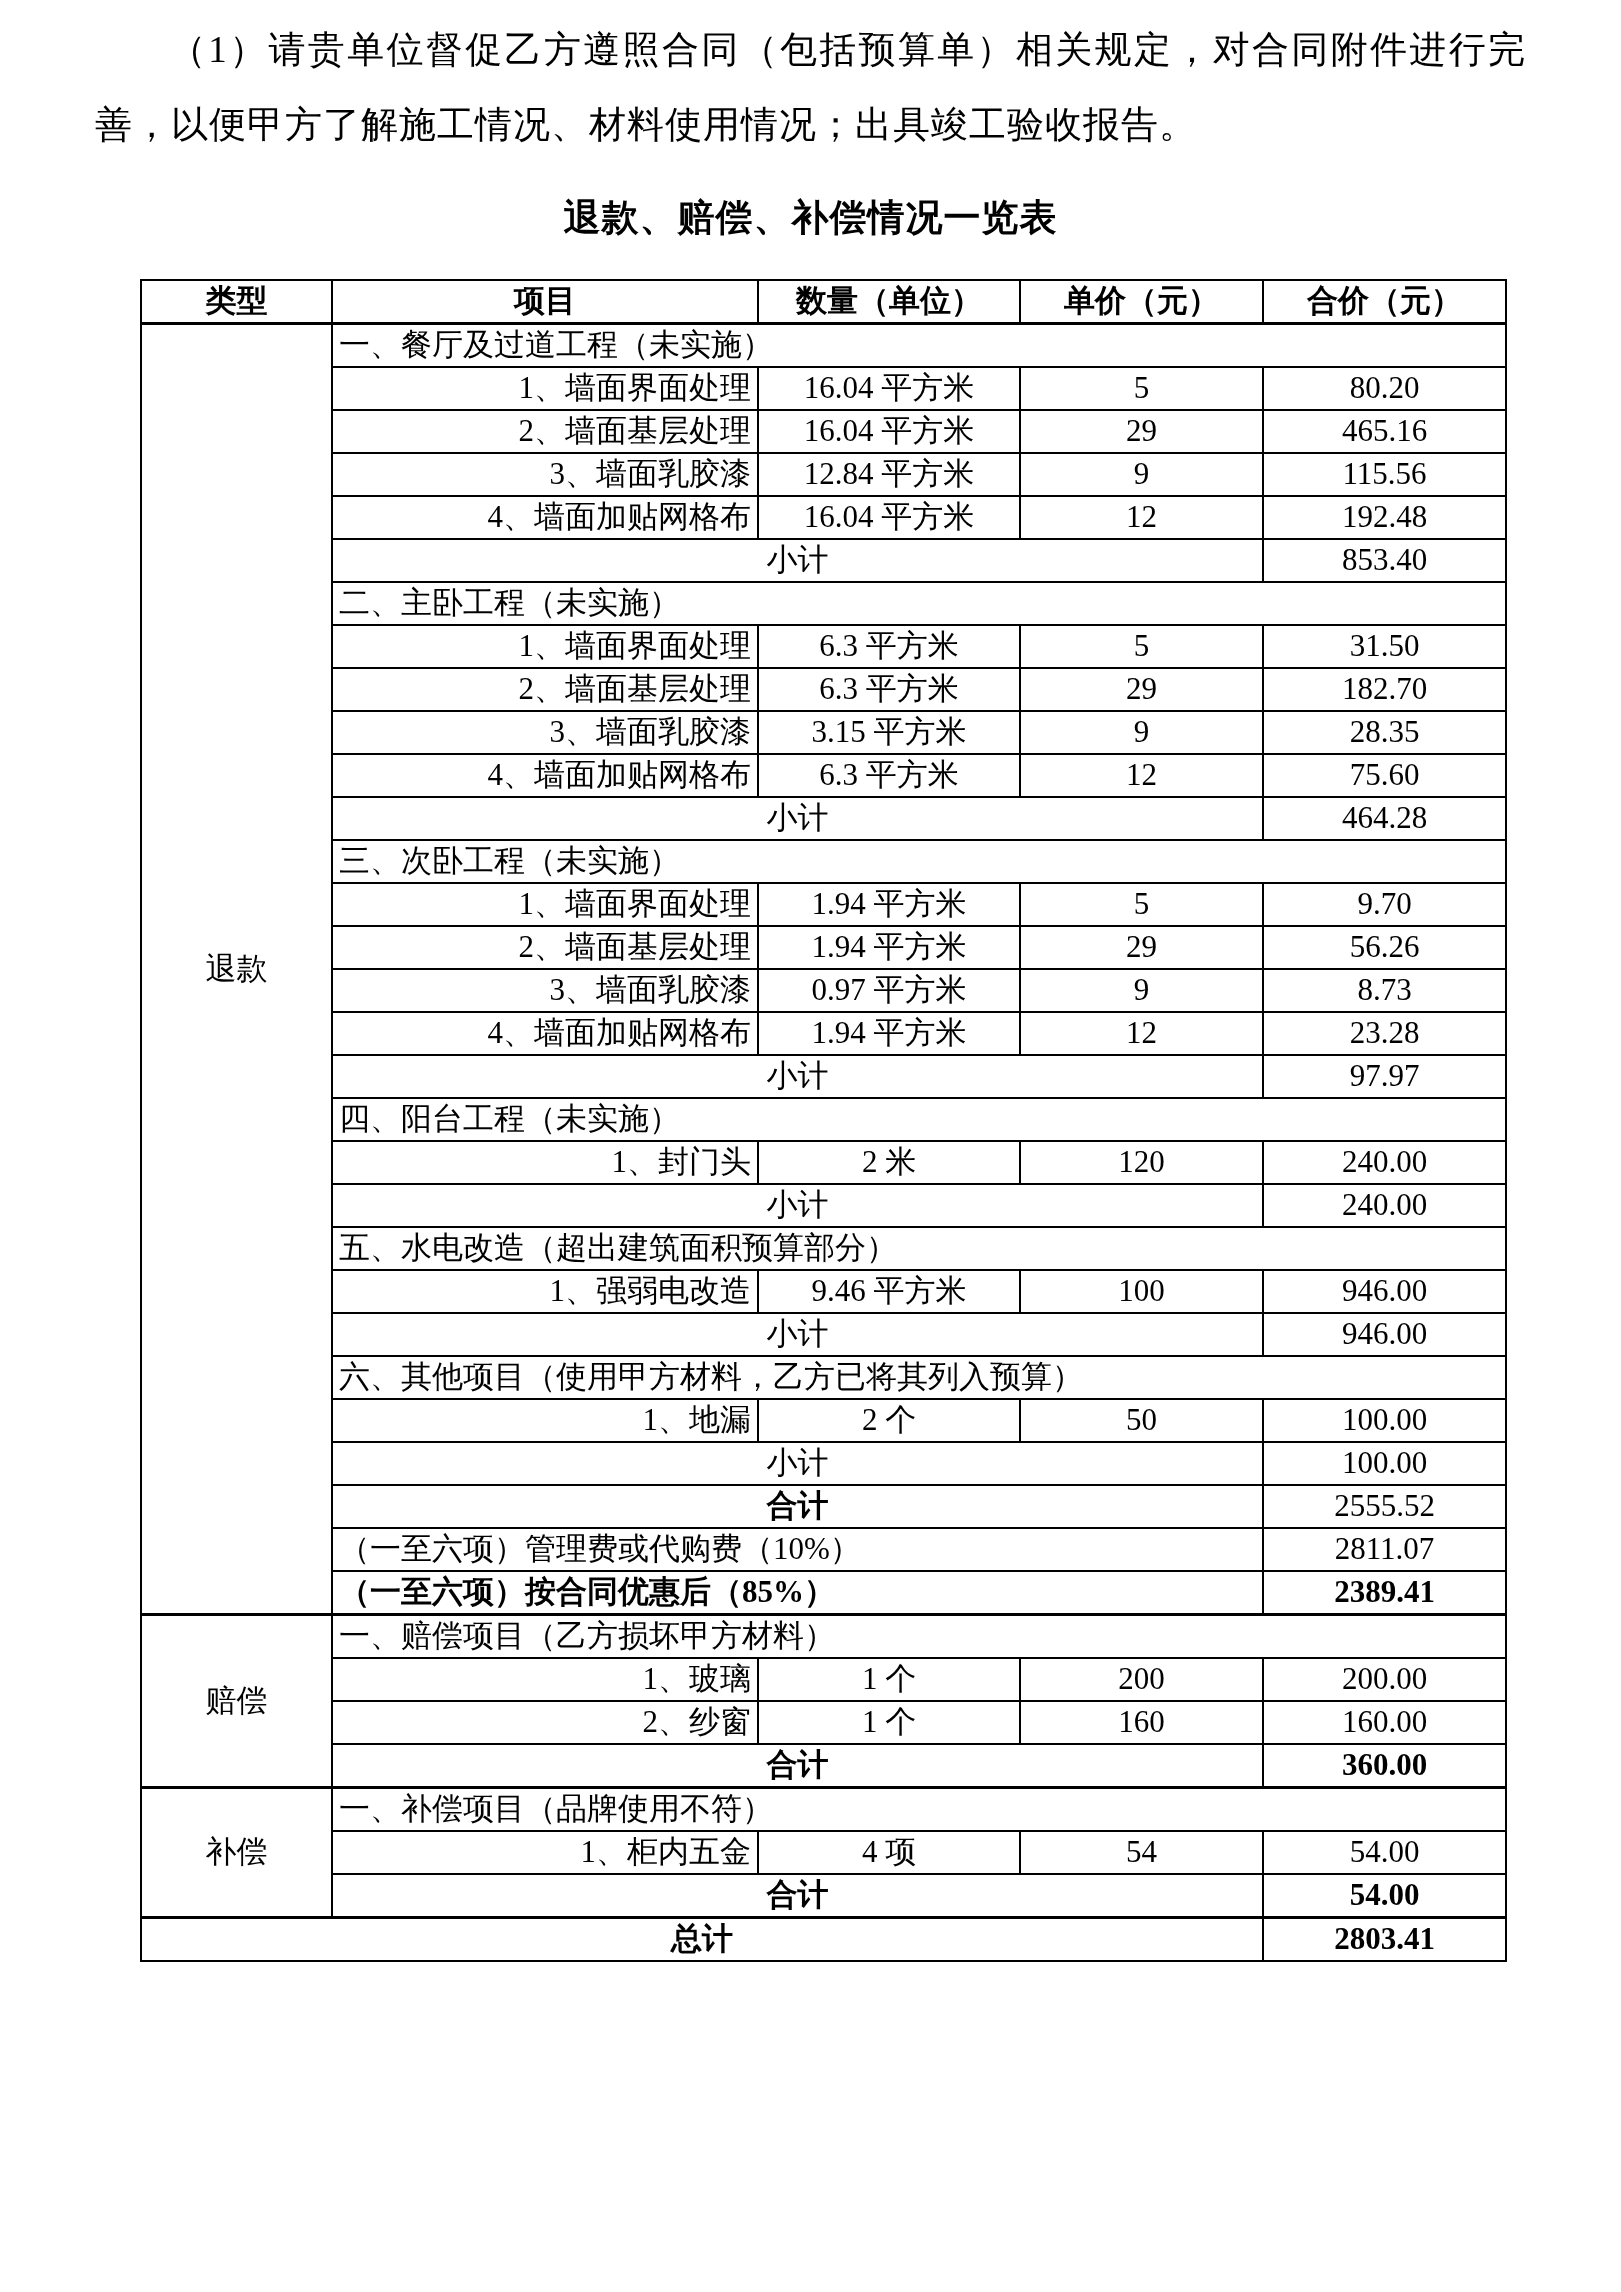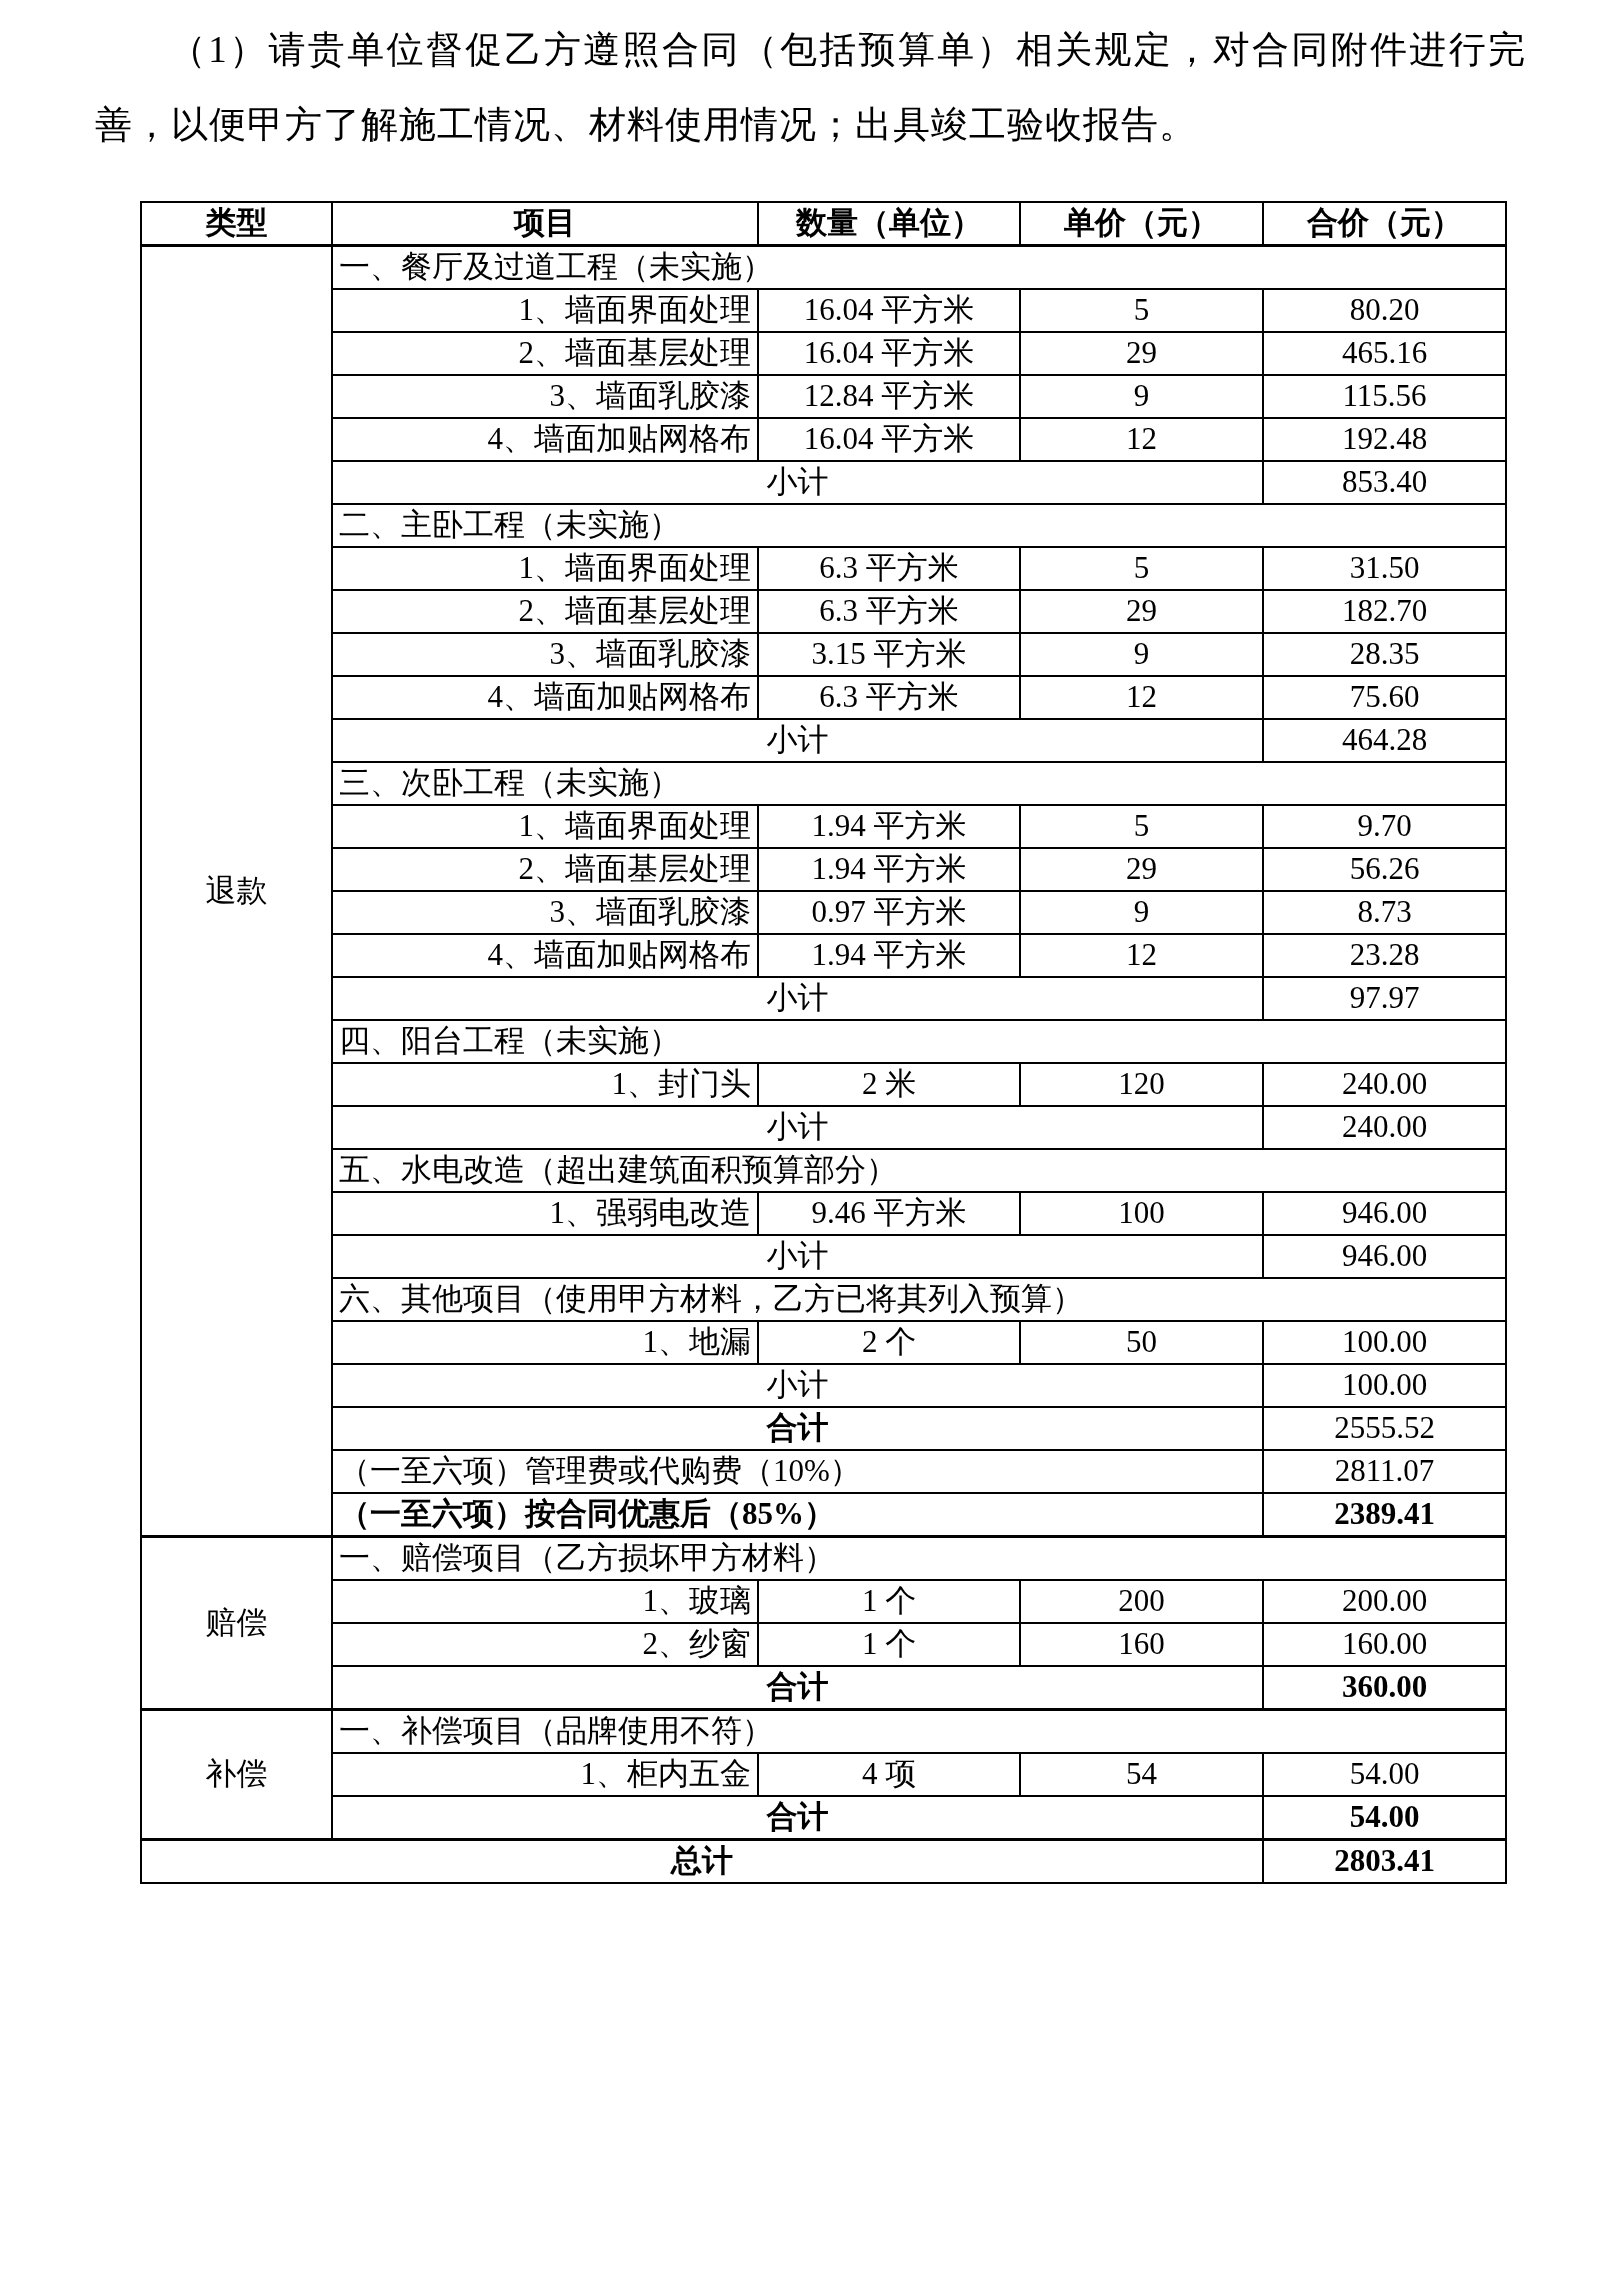--- a/index.html
+++ b/index.html
@@ -63,20 +63,21 @@
   td.sub     { text-align: center; }
   td.fee     { text-align: left; padding-left: 11.8px; }
   td.grand   { text-align: center; }
   .bold      { font-weight: bold !important; }
 </style>
 </head>
 <body>
 
 <div class="page">
   <p class="body-text">（1）请贵单位督促乙方遵照合同（包括预算单）相关规定，对合同附件进行完善，以便甲方了解施工情况、材料使用情况；出具竣工验收报告。</p>
+  <div class="table-title">退款、赔偿、补偿情况一览表</div>
   <table class="summary">
     <colgroup>
         <col style="width: 191px;">
         <col style="width: 426px;">
         <col style="width: 262px;">
         <col style="width: 243px;">
         <col style="width: 243px;">
       </colgroup>
     <thead>
       <tr>

